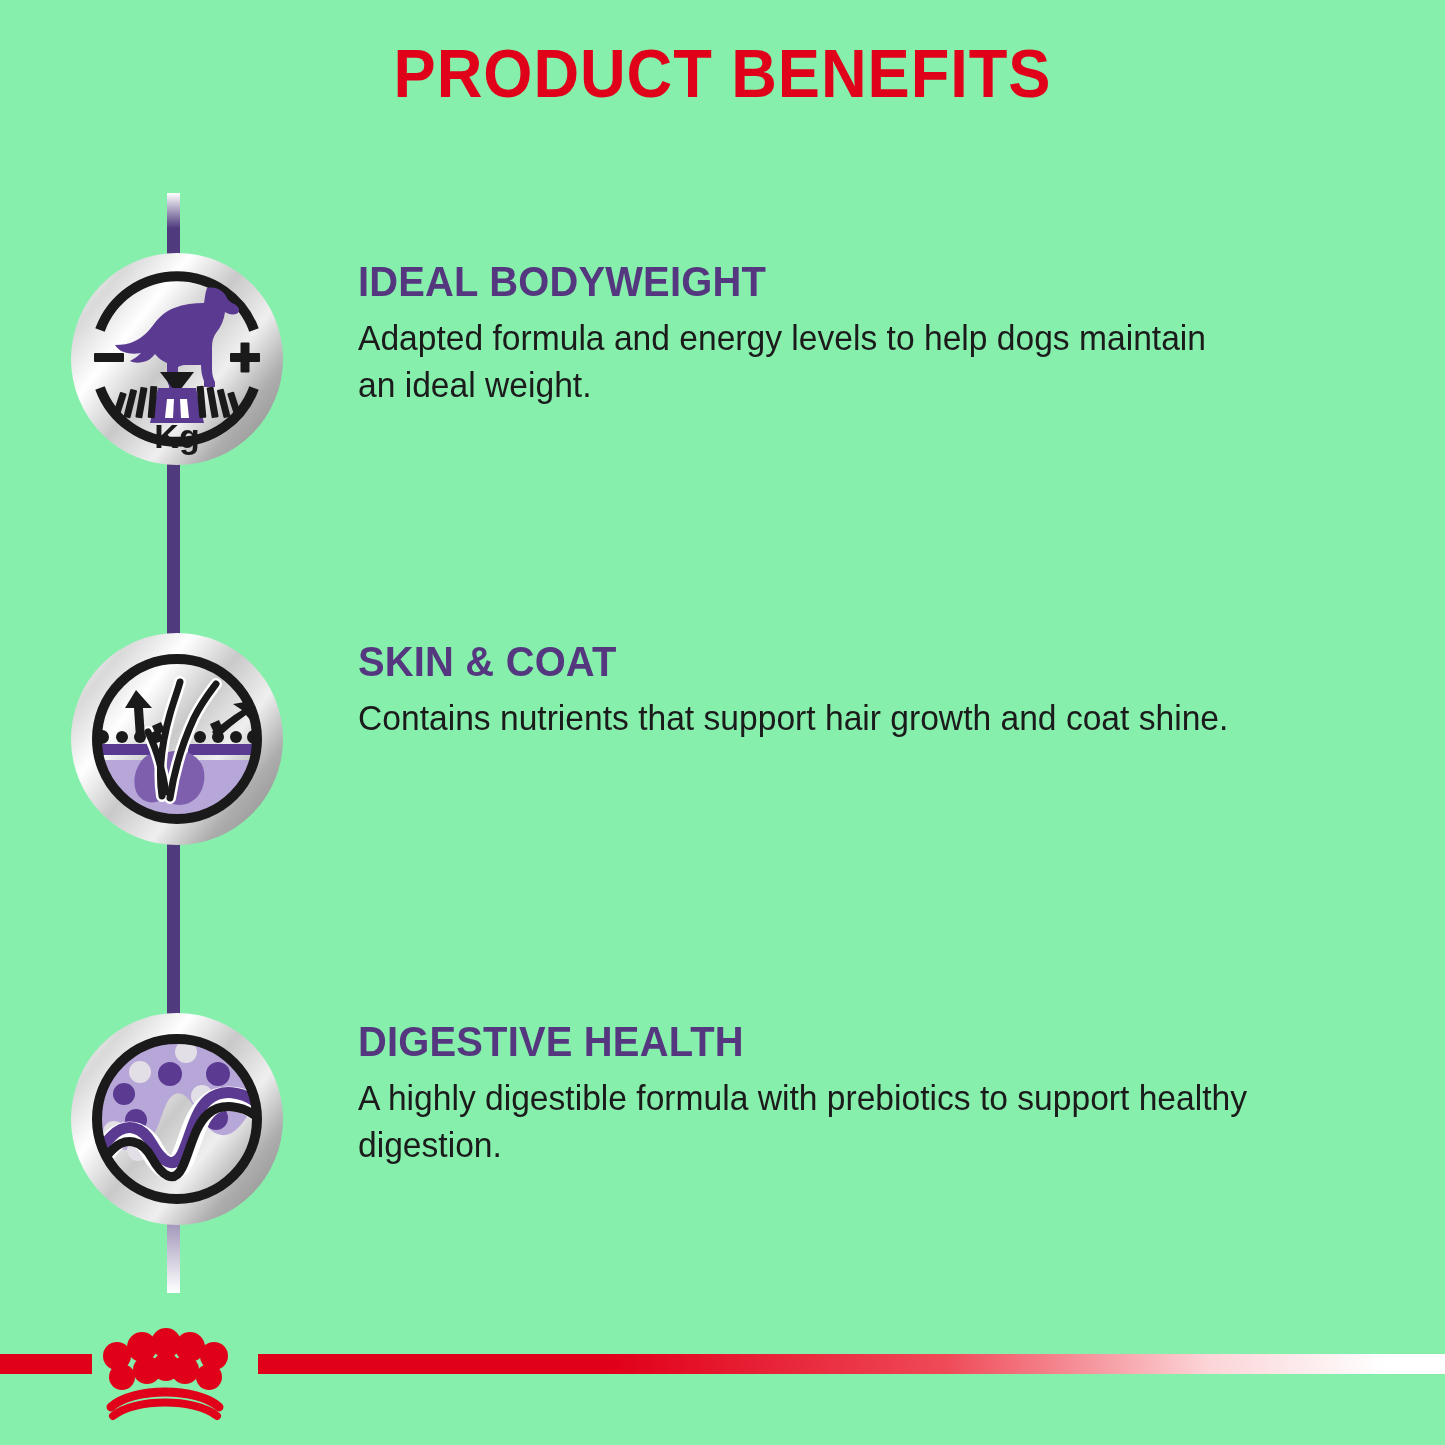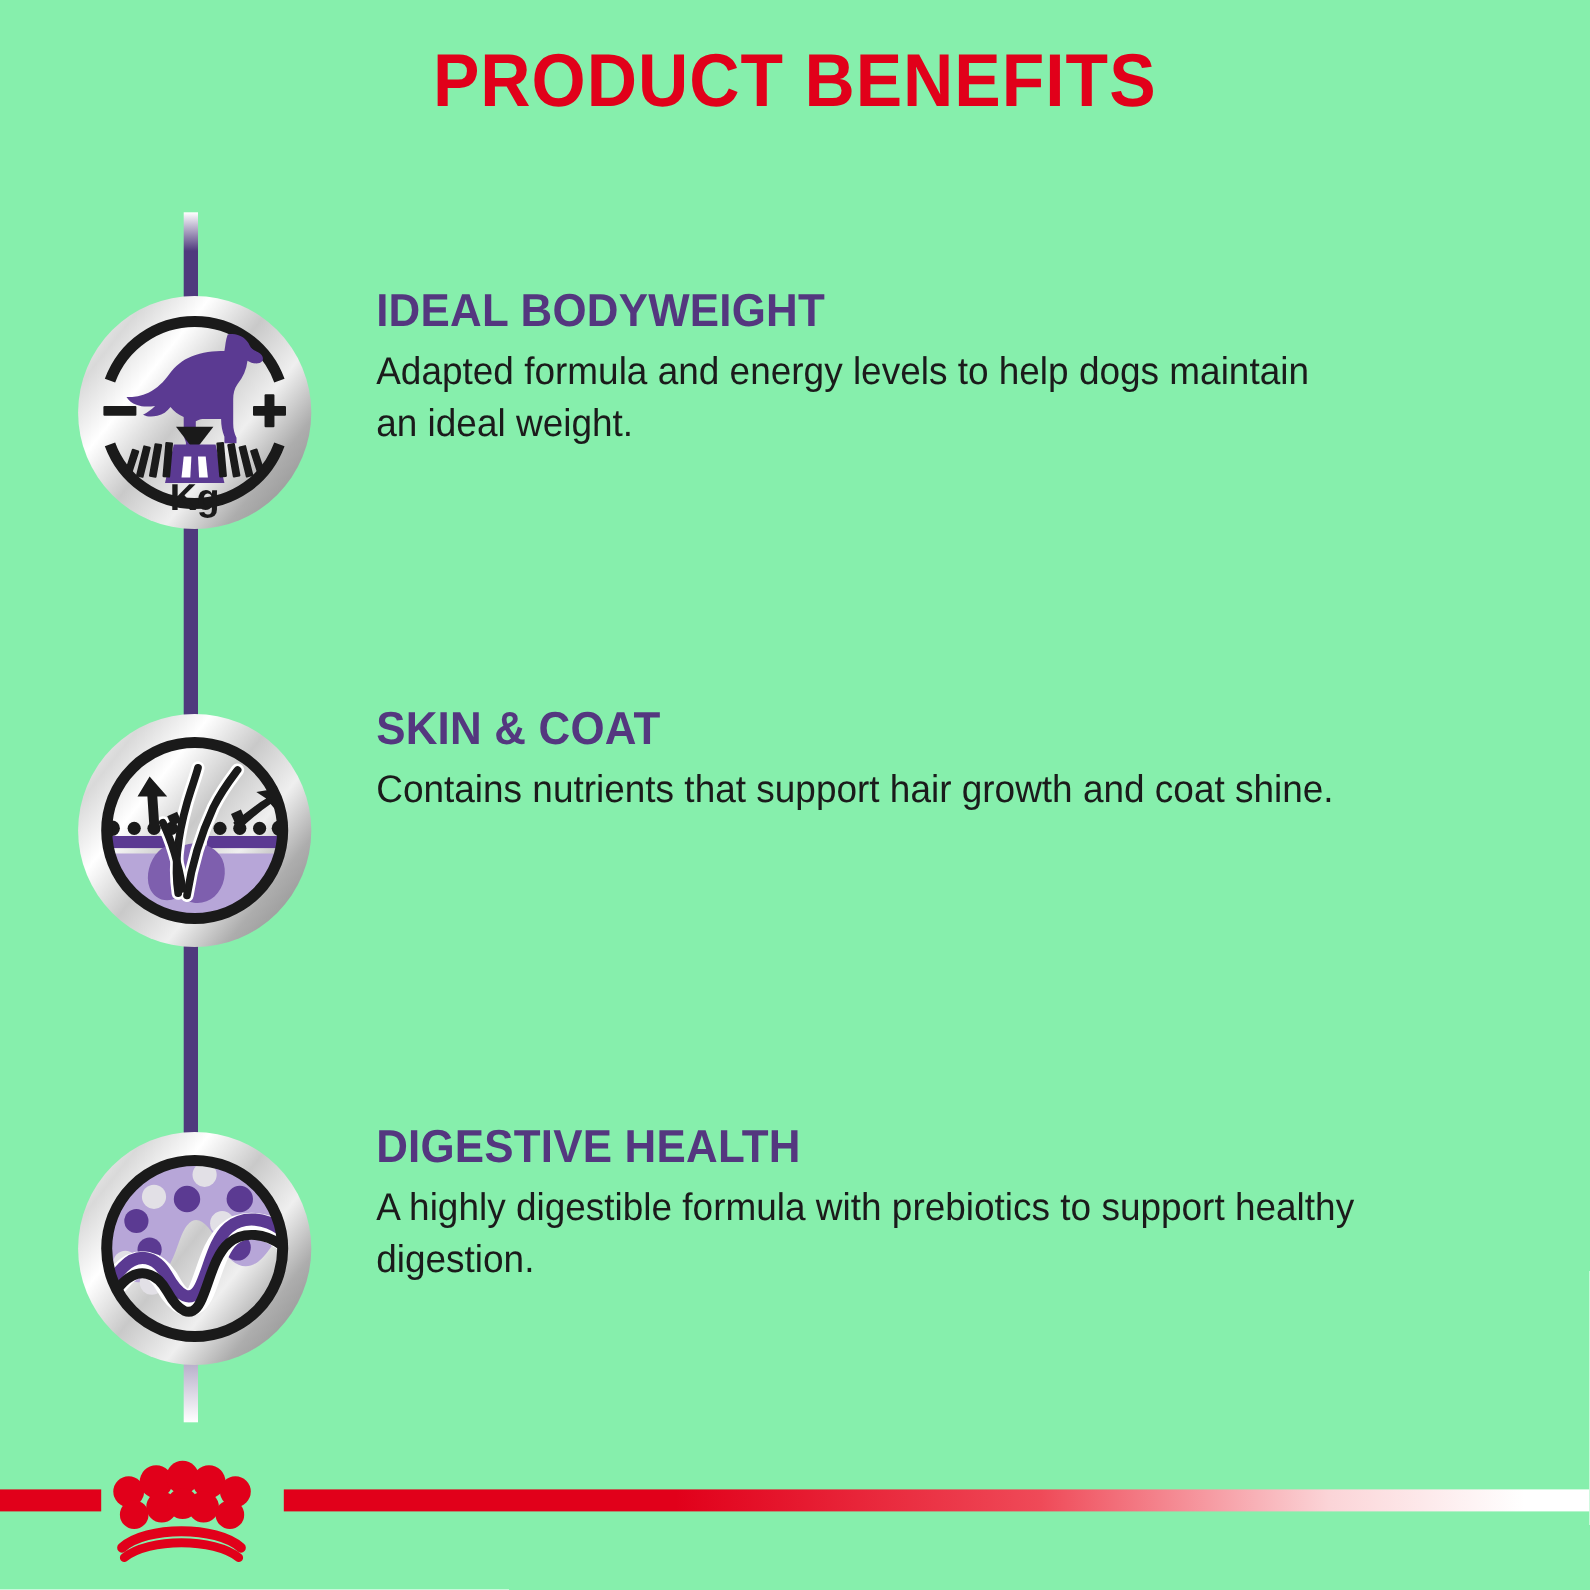--- a/index.html
+++ b/index.html
@@ -57,29 +57,29 @@
     left: 0;
     width: 1445px;
   }
   .benefit.b1 { top: 252px; }
   .benefit.b2 { top: 632px; }
   .benefit.b3 { top: 1012px; }
 
   .icon-wrap {
     position: absolute;
     left: 70px;
-    top: 16px;
+    top: 0;
     width: 214px;
     height: 214px;
   }
   .icon-wrap svg { display: block; width: 214px; height: 214px; }
 
   .benefit-text {
     position: absolute;
-    left: 342px;
+    left: 358px;
     top: 6px;
     width: 950px;
   }
   .benefit-heading {
     color: #54377f;
     font-size: 42px;
     line-height: 48px;
     font-weight: bold;
     letter-spacing: 0.2px;
     margin: 0 0 8px 0;

